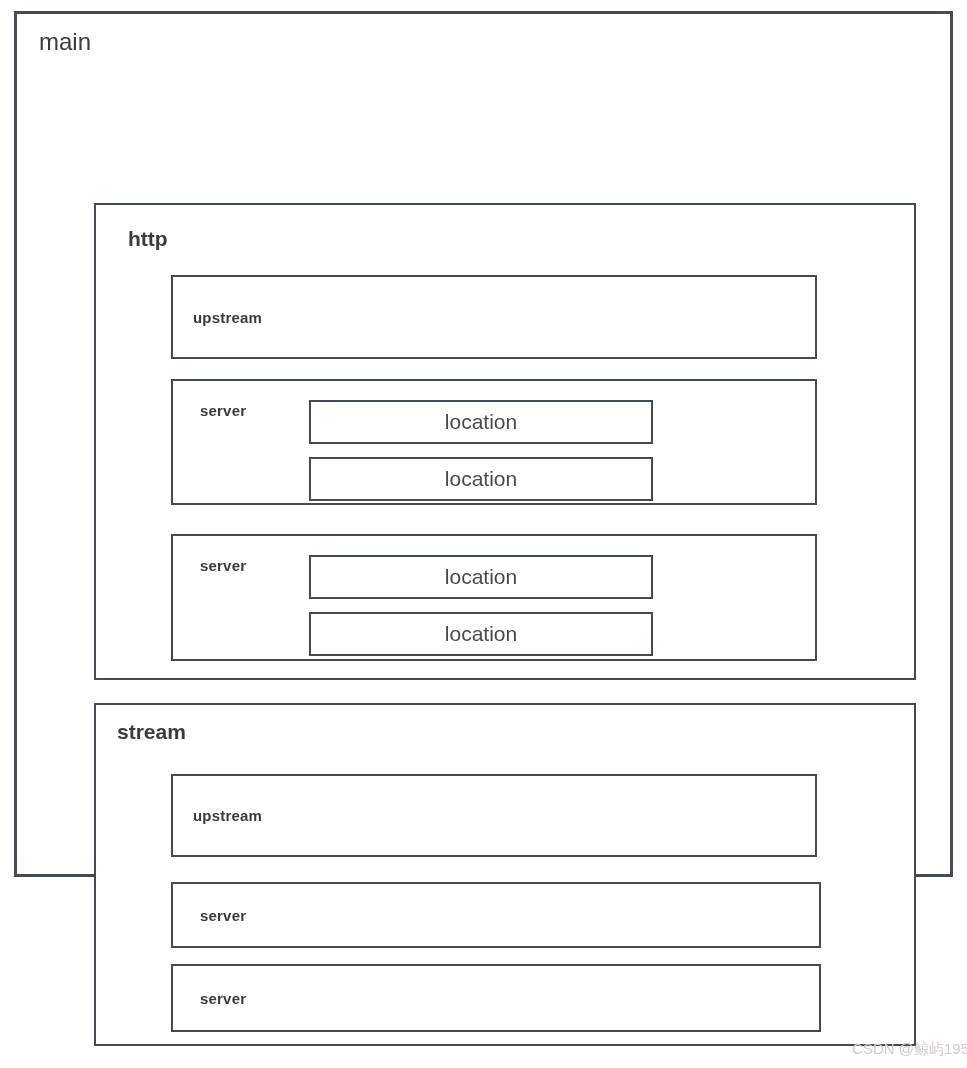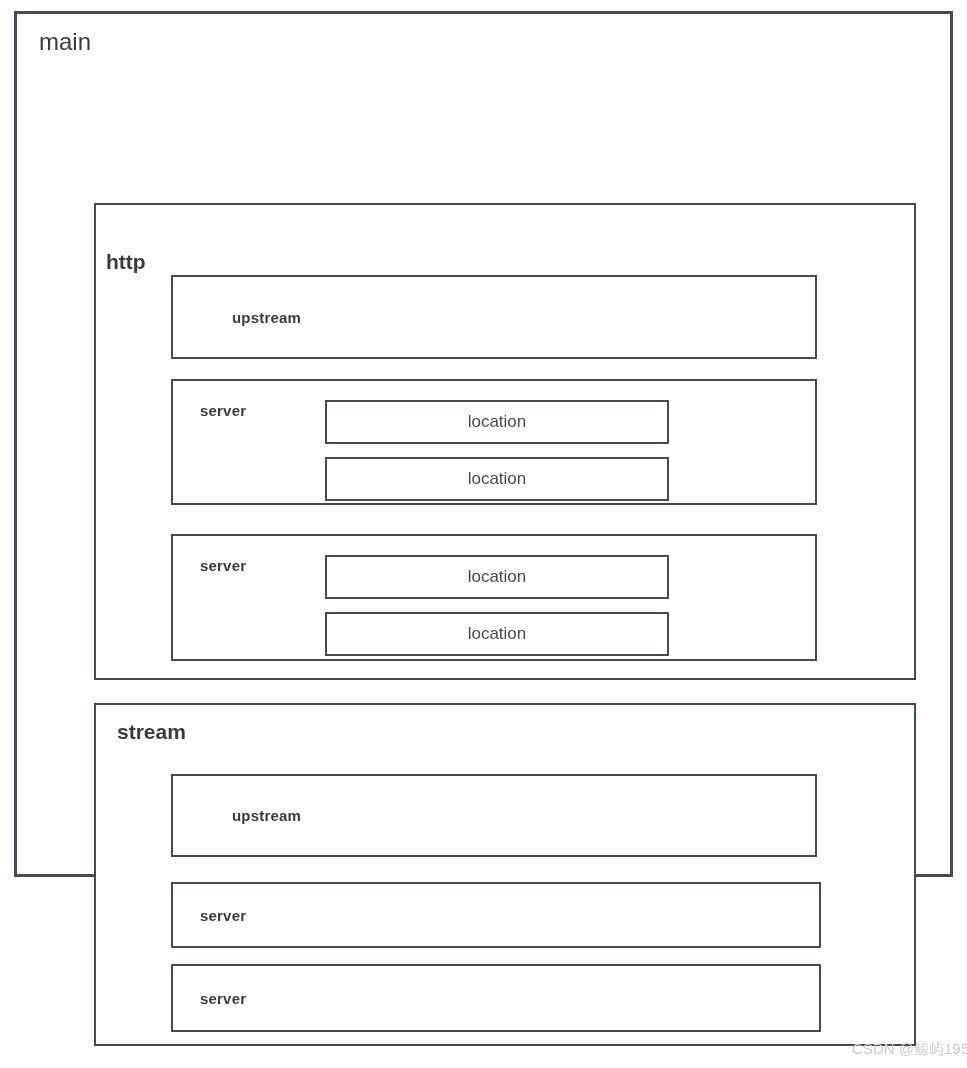--- a/index.html
+++ b/index.html
@@ -47,21 +47,21 @@
     color: #3b3b3b;
   }
   #events-box .section-label { padding-left: 22px; }
   
   #http-box {
     left: 77px; top: 189px;
     width: 822px; height: 477px;
   }
   #http-box > .section-label {
     position: absolute;
-    left: 10px; top: 22px; margin-top: 23px;
+    left: 32px; top: 22px;
   }
   
   #stream-box {
     left: 77px; top: 689px;
     width: 822px; height: 343px;
   }
   #stream-box > .section-label {
     position: absolute;
     left: 21px; top: 15px;
   }
@@ -70,41 +70,41 @@
     font-size: 15px;
     font-weight: 700;
     color: #3b3b3b;
     letter-spacing: 0.2px;
   }
   
   .upstream-box {
     display: flex;
     align-items: center;
   }
-  .upstream-box .inner-label { padding-left: 20px; margin-left: 39px; }
+  .upstream-box .inner-label { padding-left: 20px; }
   #http-upstream { left: 75px; top: 70px; width: 646px; height: 84px; }
   #stream-upstream { left: 75px; top: 69px; width: 646px; height: 83px; }
   
   .server-box-http { }
   #http-server-1 { left: 75px; top: 174px; width: 646px; height: 126px; }
   #http-server-2 { left: 75px; top: 329px; width: 646px; height: 127px; }
   .server-box-http > .inner-label {
     position: absolute;
     left: 27px; top: 21px;
   }
   
   .location-box {
     position: absolute;
-    left: 152px;
+    left: 136px;
     width: 344px;
     height: 44px;
     display: flex;
     align-items: center;
     justify-content: center;
-    font-size: 17px;
+    font-size: 21px;
     font-weight: 400;
     color: #4a4a4a;
   }
   .location-1 { top: 19px; }
   .location-2 { top: 76px; }
   
   .server-box-stream {
     display: flex;
     align-items: center;
   }

